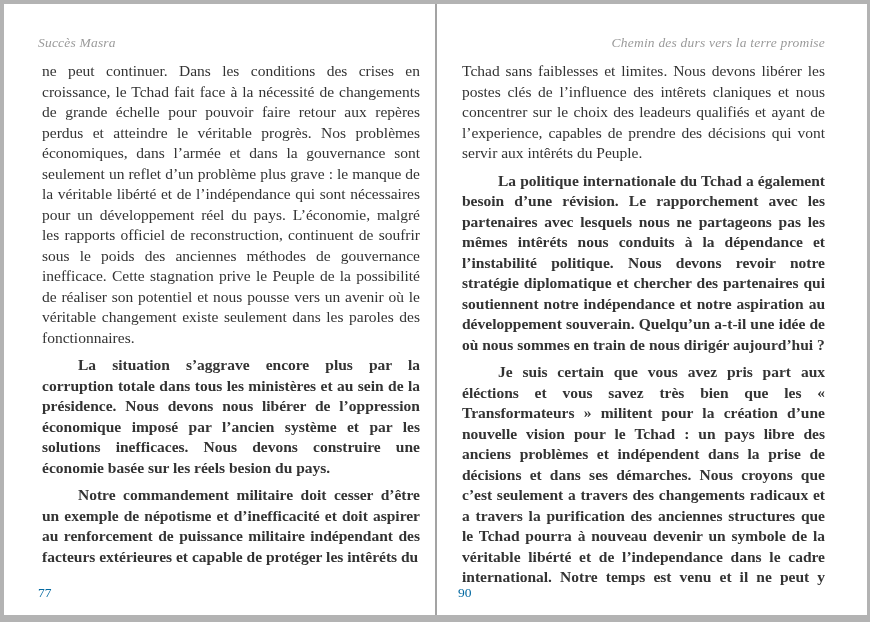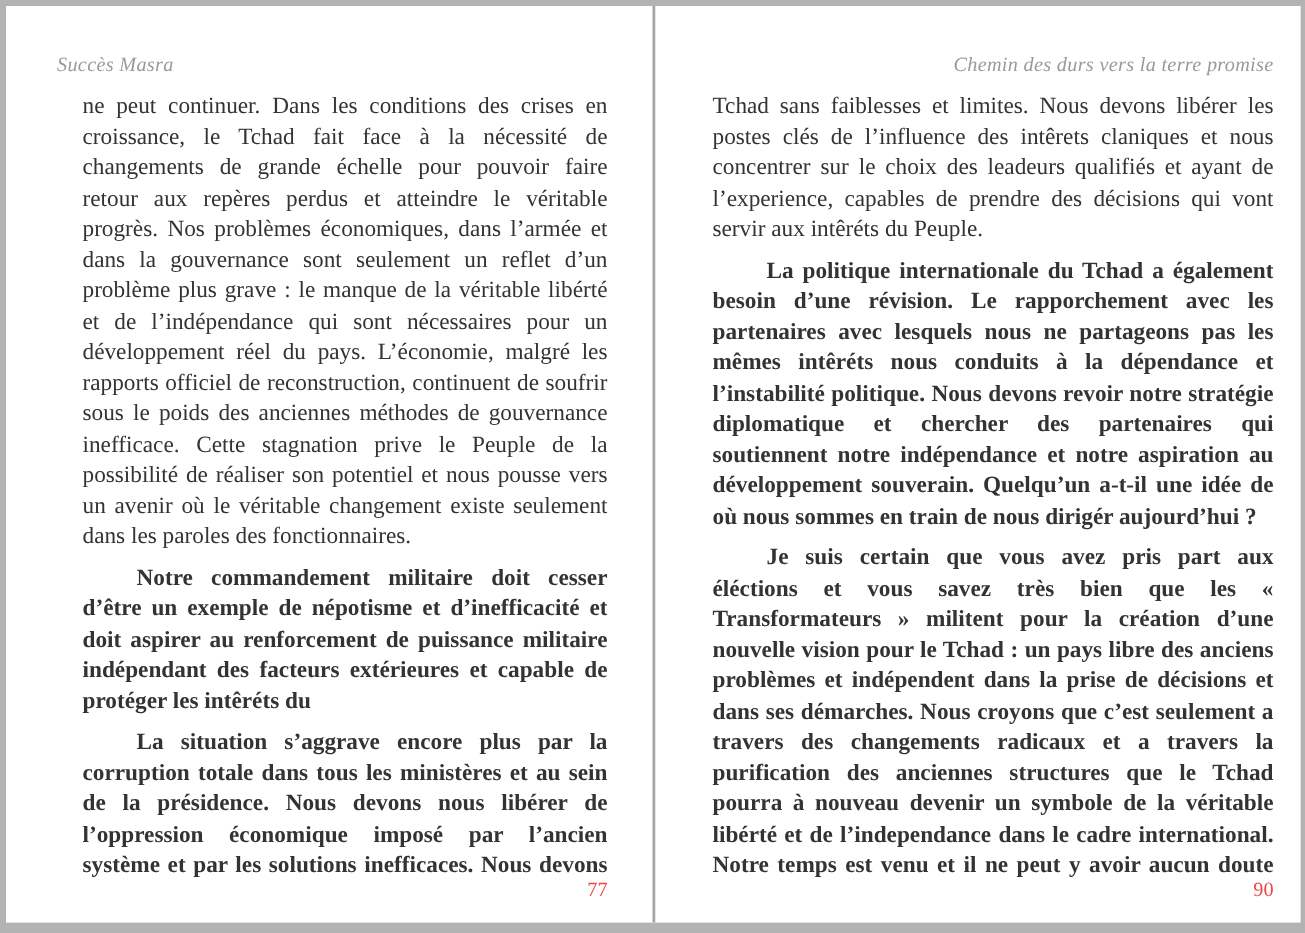--- a/index.html
+++ b/index.html
@@ -18,22 +18,22 @@
     flex-direction: row;
     overflow: hidden;
   }
   .page {
     box-sizing: border-box;
     display: flex;
     flex-direction: column;
     height: 100%;
     background: #ffffff;
   }
-  .page.left  { width: 431px; padding: 30px 30px 10px 34px; }
-  .page.right { width: 430px; padding: 30px 18px 10px 21px; }
+  .page.left  { width: 431px; padding: 30px 15px 10px 34px; }
+  .page.right { width: 430px; padding: 30px 42px 10px 21px; border-radius: 27px; }
   .divider {
     width: 2px; height: 100%;
     background: #a3a3a3;
     flex: 0 0 2px;
   }
   .running-header {
     font-style: italic;
     font-size: 13.5px;
     color: #9a9a9a;
     height: 17px;
@@ -43,42 +43,42 @@
   }
   .running-header.right-align { text-align: right; }
   .page-body {
     flex: 1 1 auto;
     font-size: 15.5px;
     line-height: 20.5px;
     color: #333333;
     text-align: justify;
     overflow: hidden;
   }
-  .page-body p { margin: 0 0 7px 17px; }
+  .page-body p { margin: 0 0 7px 4px; }
   .page-body p.indented { text-indent: 36px; font-weight: bold; }
   .page-number {
     flex: 0 0 auto;
-    text-align: right;
+    text-align: left;
     font-size: 13.5px;
-    color: #ef4444;
+    color: #0369a1;
     padding-bottom: 4px;
   }
 </style>
 </head>
 <body>
 
 <div class="frame">
   <div class="spread">
 
     <div class="page left">
       <div class="running-header">Succès Masra</div>
       <div class="page-body">
         <p>ne peut continuer. Dans les conditions des crises en croissance, le Tchad fait face à la nécessité de changements de grande échelle pour pouvoir faire retour aux repères perdus et atteindre le véritable progrès. Nos problèmes économiques, dans l’armée et dans la gouvernance sont seulement un reflet d’un problème plus grave : le manque de la véritable libérté et de l’indépendance qui sont nécessaires pour un développement réel du pays. L’économie, malgré les rapports officiel de reconstruction, continuent de soufrir sous le poids des anciennes méthodes de gouvernance inefficace. Cette stagnation prive le Peuple de la possibilité de réaliser son potentiel et nous pousse vers un avenir où le véritable changement existe seulement dans les paroles des fonctionnaires.</p>
+        <p class="indented">La situation s’aggrave encore plus par la corruption totale dans tous les ministères et au sein de la présidence. Nous devons nous libérer de l’oppression économique imposé par l’ancien système et par les solutions inefficaces. Nous devons construire une économie basée sur les réels besion du pays.</p>
         <p class="indented">Notre commandement militaire doit cesser d’être un exemple de népotisme et d’inefficacité et doit aspirer au renforcement de puissance militaire indépendant des facteurs extérieures et capable de protéger les intêréts du</p>
-        <p class="indented">La situation s’aggrave encore plus par la corruption totale dans tous les ministères et au sein de la présidence. Nous devons nous libérer de l’oppression économique imposé par l’ancien système et par les solutions inefficaces. Nous devons construire une économie basée sur les réels besion du pays.</p>
       </div>
       <div class="page-number">77</div>
     </div>
 
     <div class="divider"></div>
 
     <div class="page right">
       <div class="running-header right-align">Chemin des durs vers la terre promise</div>
       <div class="page-body">
         <p>Tchad sans faiblesses et limites. Nous devons libérer les postes clés de l’influence des intêrets claniques et nous concentrer sur le choix des leadeurs qualifiés et ayant de l’experience, capables de prendre des décisions qui vont servir aux intêréts du Peuple.</p>

